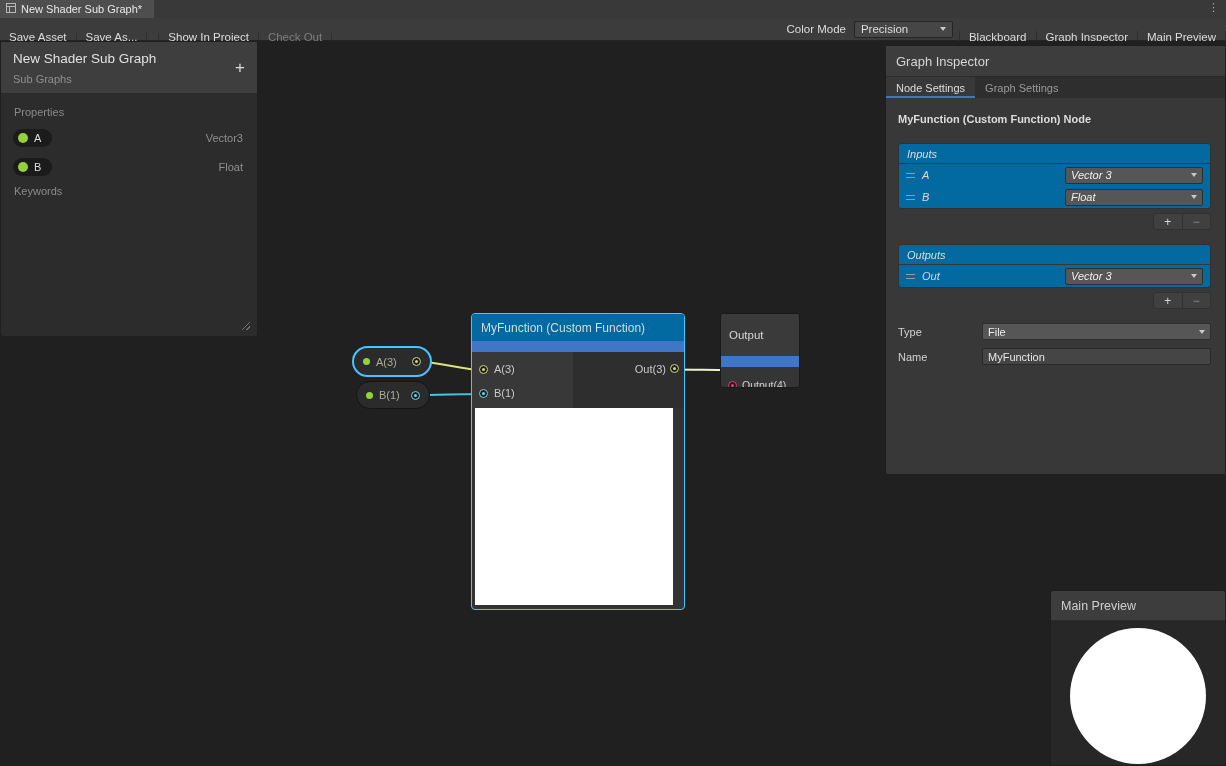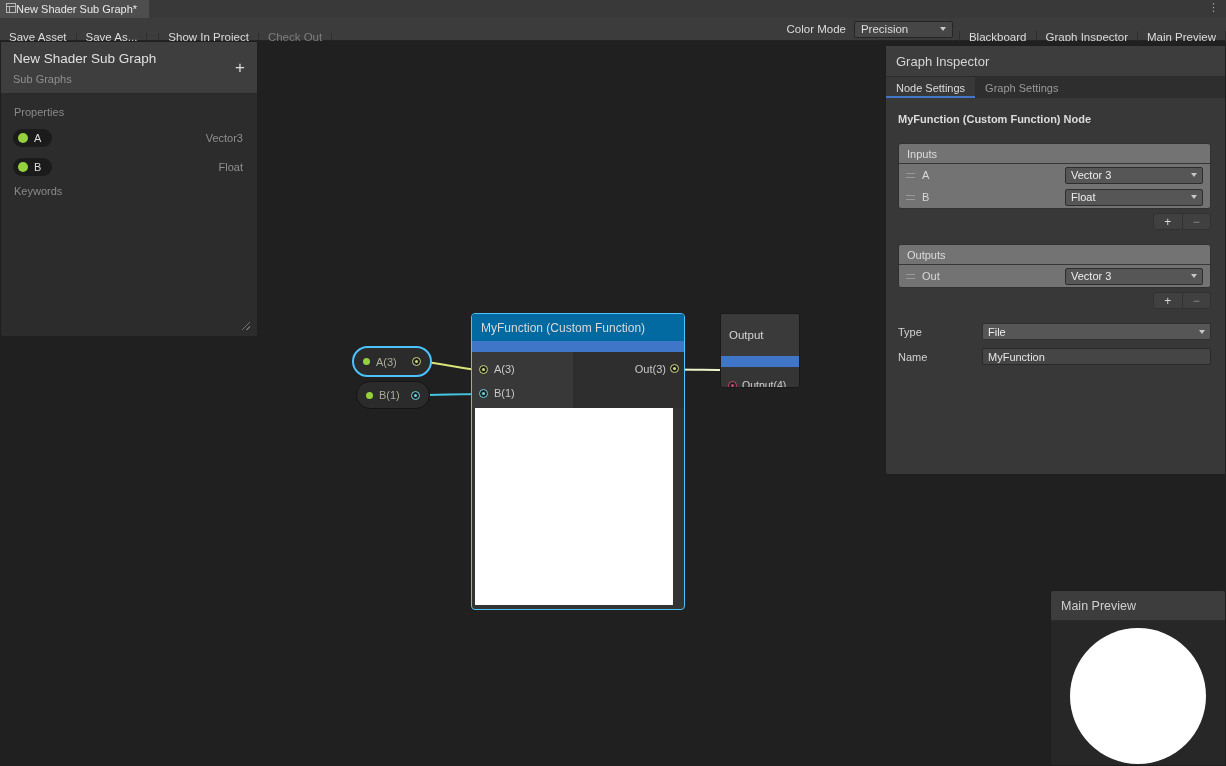--- a/index.html
+++ b/index.html
@@ -3,21 +3,21 @@
 <meta charset="utf-8">
 <style>
   * { margin:0; padding:0; box-sizing:border-box; }
   html,body { width:1226px; height:766px; overflow:hidden; background:#202020;
     font-family:"Liberation Sans", sans-serif; -webkit-font-smoothing:antialiased; }
   .app { position:relative; width:1226px; height:766px; color:#d8d8d8; }
 
   
   .tabbar { position:absolute; top:0; left:0; right:0; height:18px; background:#393939;
     display:flex; align-items:stretch; }
-  .doc-tab { display:flex; align-items:center; padding:0 12px 0 6px;
+  .doc-tab { display:flex; align-items:center; gap:5px; padding:0 12px 0 6px;
     background:#4e4e4e; color:#e8e8e8; font-size:11px; }
   .tab-overflow { margin-left:auto; color:#b0b0b0; font-size:11px; padding:1px 7px 0 0; }
 
   
   .toolbar { position:absolute; top:18px; left:0; right:0; height:23px; background:#3c3c3c;
     border-bottom:1px solid #232323; display:flex; align-items:stretch; font-size:11.5px; color:#dcdcdc; }
   .tbtn { display:flex; align-items:center; padding:0 9px; border-right:1px solid #2e2e2e; white-space:nowrap;margin-top:15px; }
   .tbtn.gap { margin-left:11px; border-left:1px solid #2e2e2e; }
   .tbtn.disabled { color:#7d7d7d; }
   .toolbar-right { margin-left:auto; display:flex; align-items:center; }
@@ -101,21 +101,21 @@
   
   .inspector { position:absolute; right:0; top:4px; width:341px; height:430px; background:#383838;
     border:1px solid #1e1e1e; border-radius:3px 0 0 3px; display:flex; flex-direction:column; }
   .gi-header { background:#3d3d3d; height:31px; display:flex; align-items:center; padding-left:10px;
     font-size:13px; color:#d6d6d6; border-bottom:1px solid #2b2b2b; flex:none; }
   .gi-tabs { display:flex; background:#2e2e2e; height:21px; font-size:11px; flex:none; }
   .gi-tab { padding:0 10px; display:flex; align-items:center; color:#9a9a9a; }
   .gi-tab.active { background:#383838; color:#dddddd; box-shadow:inset 0 -2px 0 var(--node-accent); }
   .gi-content { flex:1; padding:10px 14px 0 12px; font-size:11px; color:#d2d2d2; }
   .gi-heading { font-weight:bold; font-size:11px; color:#dcdcdc; margin:5px 0 0; }
-  .gi-box { background:#737373; border:1px solid #313131; border-radius:3px; margin-top:14px; }
+  .gi-box { background:#0369a1; border:1px solid #313131; border-radius:3px; margin-top:14px;font-style:italic; }
   .gi-box.first { margin-top:18px; }
   .gi-box-title { padding:4px 8px 3px; color:#dcdcdc; border-bottom:1px solid #373737; }
   .gi-row { display:flex; align-items:center; height:22px; padding:0 7px; gap:7px; }
   .gi-handle { width:9px; height:5px; border-top:1px solid #999999; border-bottom:1px solid #999999; flex:none; }
   .gi-row-name { flex:1; color:#d8d8d8; }
   .dd { width:138px; height:17px; background:#565656; border:1px solid #2e2e2e; border-radius:2px;
     display:flex; align-items:center; justify-content:space-between; padding:0 5px; color:#eeeeee; flex:none; }
   .dd.full { width:auto; flex:1;gap:40px; }
   .gi-pm { margin:4px 0 0 auto; width:58px; height:17px; background:#404040; border:1px solid #313131;
     border-radius:3px; display:flex; }

